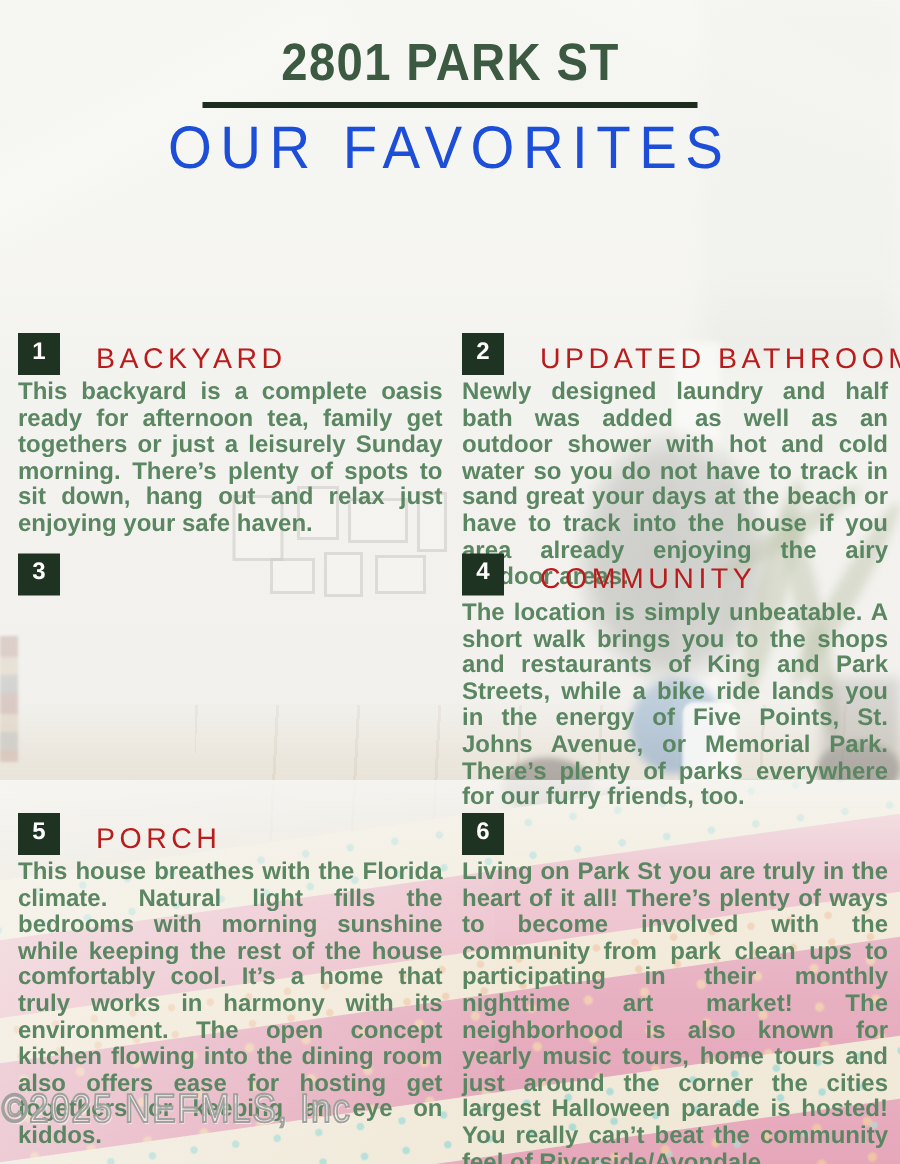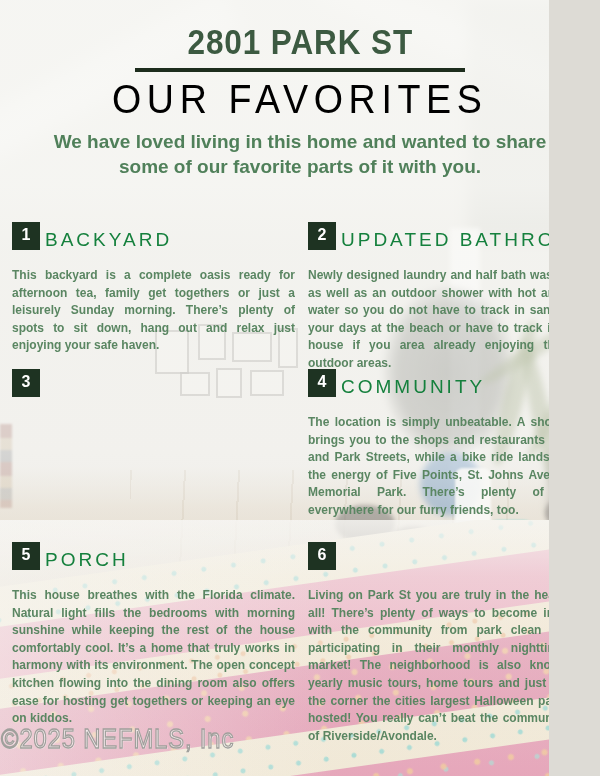--- a/index.html
+++ b/index.html
@@ -1,18 +1,18 @@
 <!DOCTYPE html>
 <html><head>
 <meta charset="utf-8">
 <style>
   * { margin:0; padding:0; box-sizing:border-box; }
   html,body { width:600px; }
   body { font-family:"Liberation Sans", sans-serif; background:#dddbd5; }
-  .page { position:relative; width:549px; height:776px; overflow:hidden; background:#ecebe6; }
+  .page { position:relative; width:600px; height:776px; overflow:hidden; background:#ecebe6; }
 
   
   .bg { position:absolute; inset:0; z-index:0; }
   .bg div { position:absolute; }
   .sheen1 { left:-70px; top:60px; width:320px; height:46px; background:rgba(255,255,255,0.75); transform:rotate(-28deg); filter:blur(9px); }
   .sheen2 { right:-60px; top:20px; width:300px; height:40px; background:rgba(255,255,255,0.7); transform:rotate(24deg); filter:blur(10px); }
   .wall-shade { left:468px; top:0; width:132px; height:238px; background:rgba(186,188,178,0.4); filter:blur(7px); }
   .pillar { left:450px; top:228px; width:30px; height:352px; background:rgba(253,253,251,0.85); filter:blur(2px); }
   .mirror { left:383px; top:286px; width:132px; height:172px; border-radius:50%;
             background:radial-gradient(ellipse at center, rgba(74,78,70,0.55) 0%, rgba(74,78,70,0.45) 55%, rgba(74,78,70,0) 74%); filter:blur(3px); }
@@ -61,37 +61,37 @@
         background:linear-gradient(90deg, rgba(248,247,244,0.5) 0%, rgba(248,247,244,0.05) 100%); }
   .global-veil { inset:0;
         background:linear-gradient(180deg, rgba(247,247,244,0.88) 0%, rgba(247,247,244,0.82) 24%, rgba(247,247,244,0.6) 32%, rgba(247,246,243,0.55) 58%, rgba(246,245,242,0.3) 70%, rgba(246,245,242,0.15) 100%); }
 
   
   .content { position:absolute; inset:0; z-index:2; }
   .header { position:absolute; left:0; top:0; width:600px; text-align:center; }
   .address { margin-top:22px; font-size:35px; font-weight:bold; letter-spacing:1px; color:#3c5a41; }
   .address span { display:inline-block; transform:scaleX(0.9); }
   .rule { width:330px; height:4px; background:#1d2d1d; margin:6px auto 0; }
-  .favorites { margin-top:5px; font-size:40px; font-weight:400; color:#000000; letter-spacing:6px; }
+  .favorites { margin-top:5px; font-size:40px; font-weight:400; color:#1d4ed8; letter-spacing:6px; }
   .favorites span { display:inline-block; transform:scaleX(0.94); }
   .subtitle { margin-top:7px; font-size:19px; font-weight:bold; color:#50805a; line-height:25px; }
 
   .section { position:absolute; }
   .s1 { left:12px;  top:222px; width:283px; }
   .s2 { left:308px; top:222px; width:284px; }
   .s3 { left:12px;  top:369px; width:283px; }
   .s4 { left:308px; top:369px; width:284px; }
   .s5 { left:12px;  top:542px; width:283px; }
   .s6 { left:308px; top:542px; width:284px; }
   .sec-head { display:flex; align-items:flex-end; height:28px; }
   .numbox { flex:0 0 28px; width:28px; height:28px; background:#1e3322; color:#ffffff;
             font-size:16px; font-weight:bold; text-align:center; line-height:26px; }
-  .sec-title { margin-left:5px; font-size:19px; font-weight:400; letter-spacing:3px;
-               color:#15803d; line-height:21px; white-space:nowrap; }
-  .sec-body { margin-top:17px; text-align:justify; font-size:12px; font-weight:bold;
+  .sec-title { margin-left:24px; font-size:19px; font-weight:400; letter-spacing:3px;
+               color:#b91c1c; line-height:21px; white-space:nowrap; }
+  .sec-body { margin-top:3px; text-align:justify; font-size:16px; font-weight:bold;
               line-height:17.6px; color:#5a8662; }
 
   .watermark { position:absolute; left:1px; top:724px; font-size:27px; letter-spacing:1px;
                color:rgba(240,240,237,0.5); -webkit-text-stroke:1.3px #a0a09c;
                text-shadow:1px 1px 0 rgba(255,255,255,0.55); white-space:nowrap; }
   .watermark span { display:inline-block; transform:scaleX(0.88); transform-origin:0 50%; }
 </style>
 </head>
 <body>
 
@@ -137,24 +137,20 @@
     <div class="left-veil"></div>
     <div class="global-veil"></div>
   </div>
 
   <div class="content">
 
     <div class="header">
       <div class="address"><span>2801 PARK ST</span></div>
       <div class="rule"></div>
       <div class="favorites"><span>OUR FAVORITES</span></div>
-      <div class="subtitle">
-        <div>We have loved living in this home and wanted to share</div>
-        <div>some of our favorite parts of it with you.</div>
-      </div>
     </div>
 
     <div class="section s1">
       <div class="sec-head">
         <div class="numbox">1</div>
         <div class="sec-title">BACKYARD</div>
       </div>
       <div class="sec-body">This backyard is a complete oasis ready for afternoon tea, family get togethers or just a leisurely Sunday morning. There’s plenty of spots to sit down, hang out and relax just enjoying your safe haven.</div>
     </div>
 

